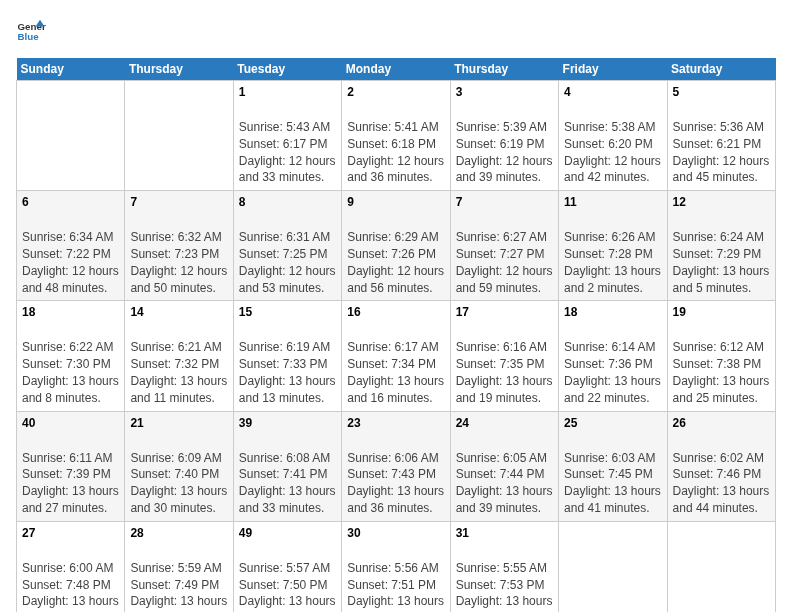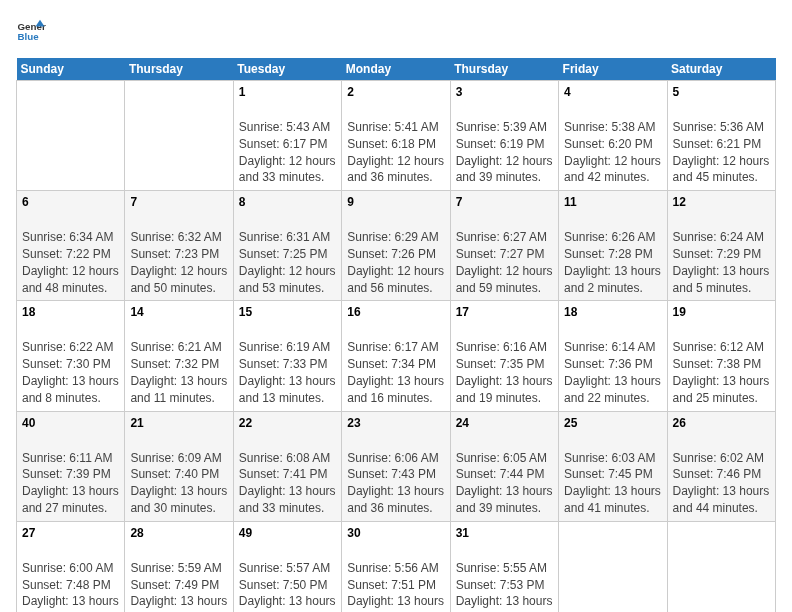--- a/index.html
+++ b/index.html
@@ -190,21 +190,21 @@
       <tr>
         <td>
           <span class="day-num">40</span>
           <div class="day-detail">Sunrise: 6:11 AM<br>Sunset: 7:39 PM<br>Daylight: 13 hours and 27 minutes.</div>
         </td>
         <td>
           <span class="day-num">21</span>
           <div class="day-detail">Sunrise: 6:09 AM<br>Sunset: 7:40 PM<br>Daylight: 13 hours and 30 minutes.</div>
         </td>
         <td>
-          <span class="day-num">22</span>
+          <span class="day-num">39</span>
           <div class="day-detail">Sunrise: 6:08 AM<br>Sunset: 7:41 PM<br>Daylight: 13 hours and 33 minutes.</div>
         </td>
         <td>
           <span class="day-num">23</span>
           <div class="day-detail">Sunrise: 6:06 AM<br>Sunset: 7:43 PM<br>Daylight: 13 hours and 36 minutes.</div>
         </td>
         <td>
           <span class="day-num">24</span>
           <div class="day-detail">Sunrise: 6:05 AM<br>Sunset: 7:44 PM<br>Daylight: 13 hours and 39 minutes.</div>
         </td>

